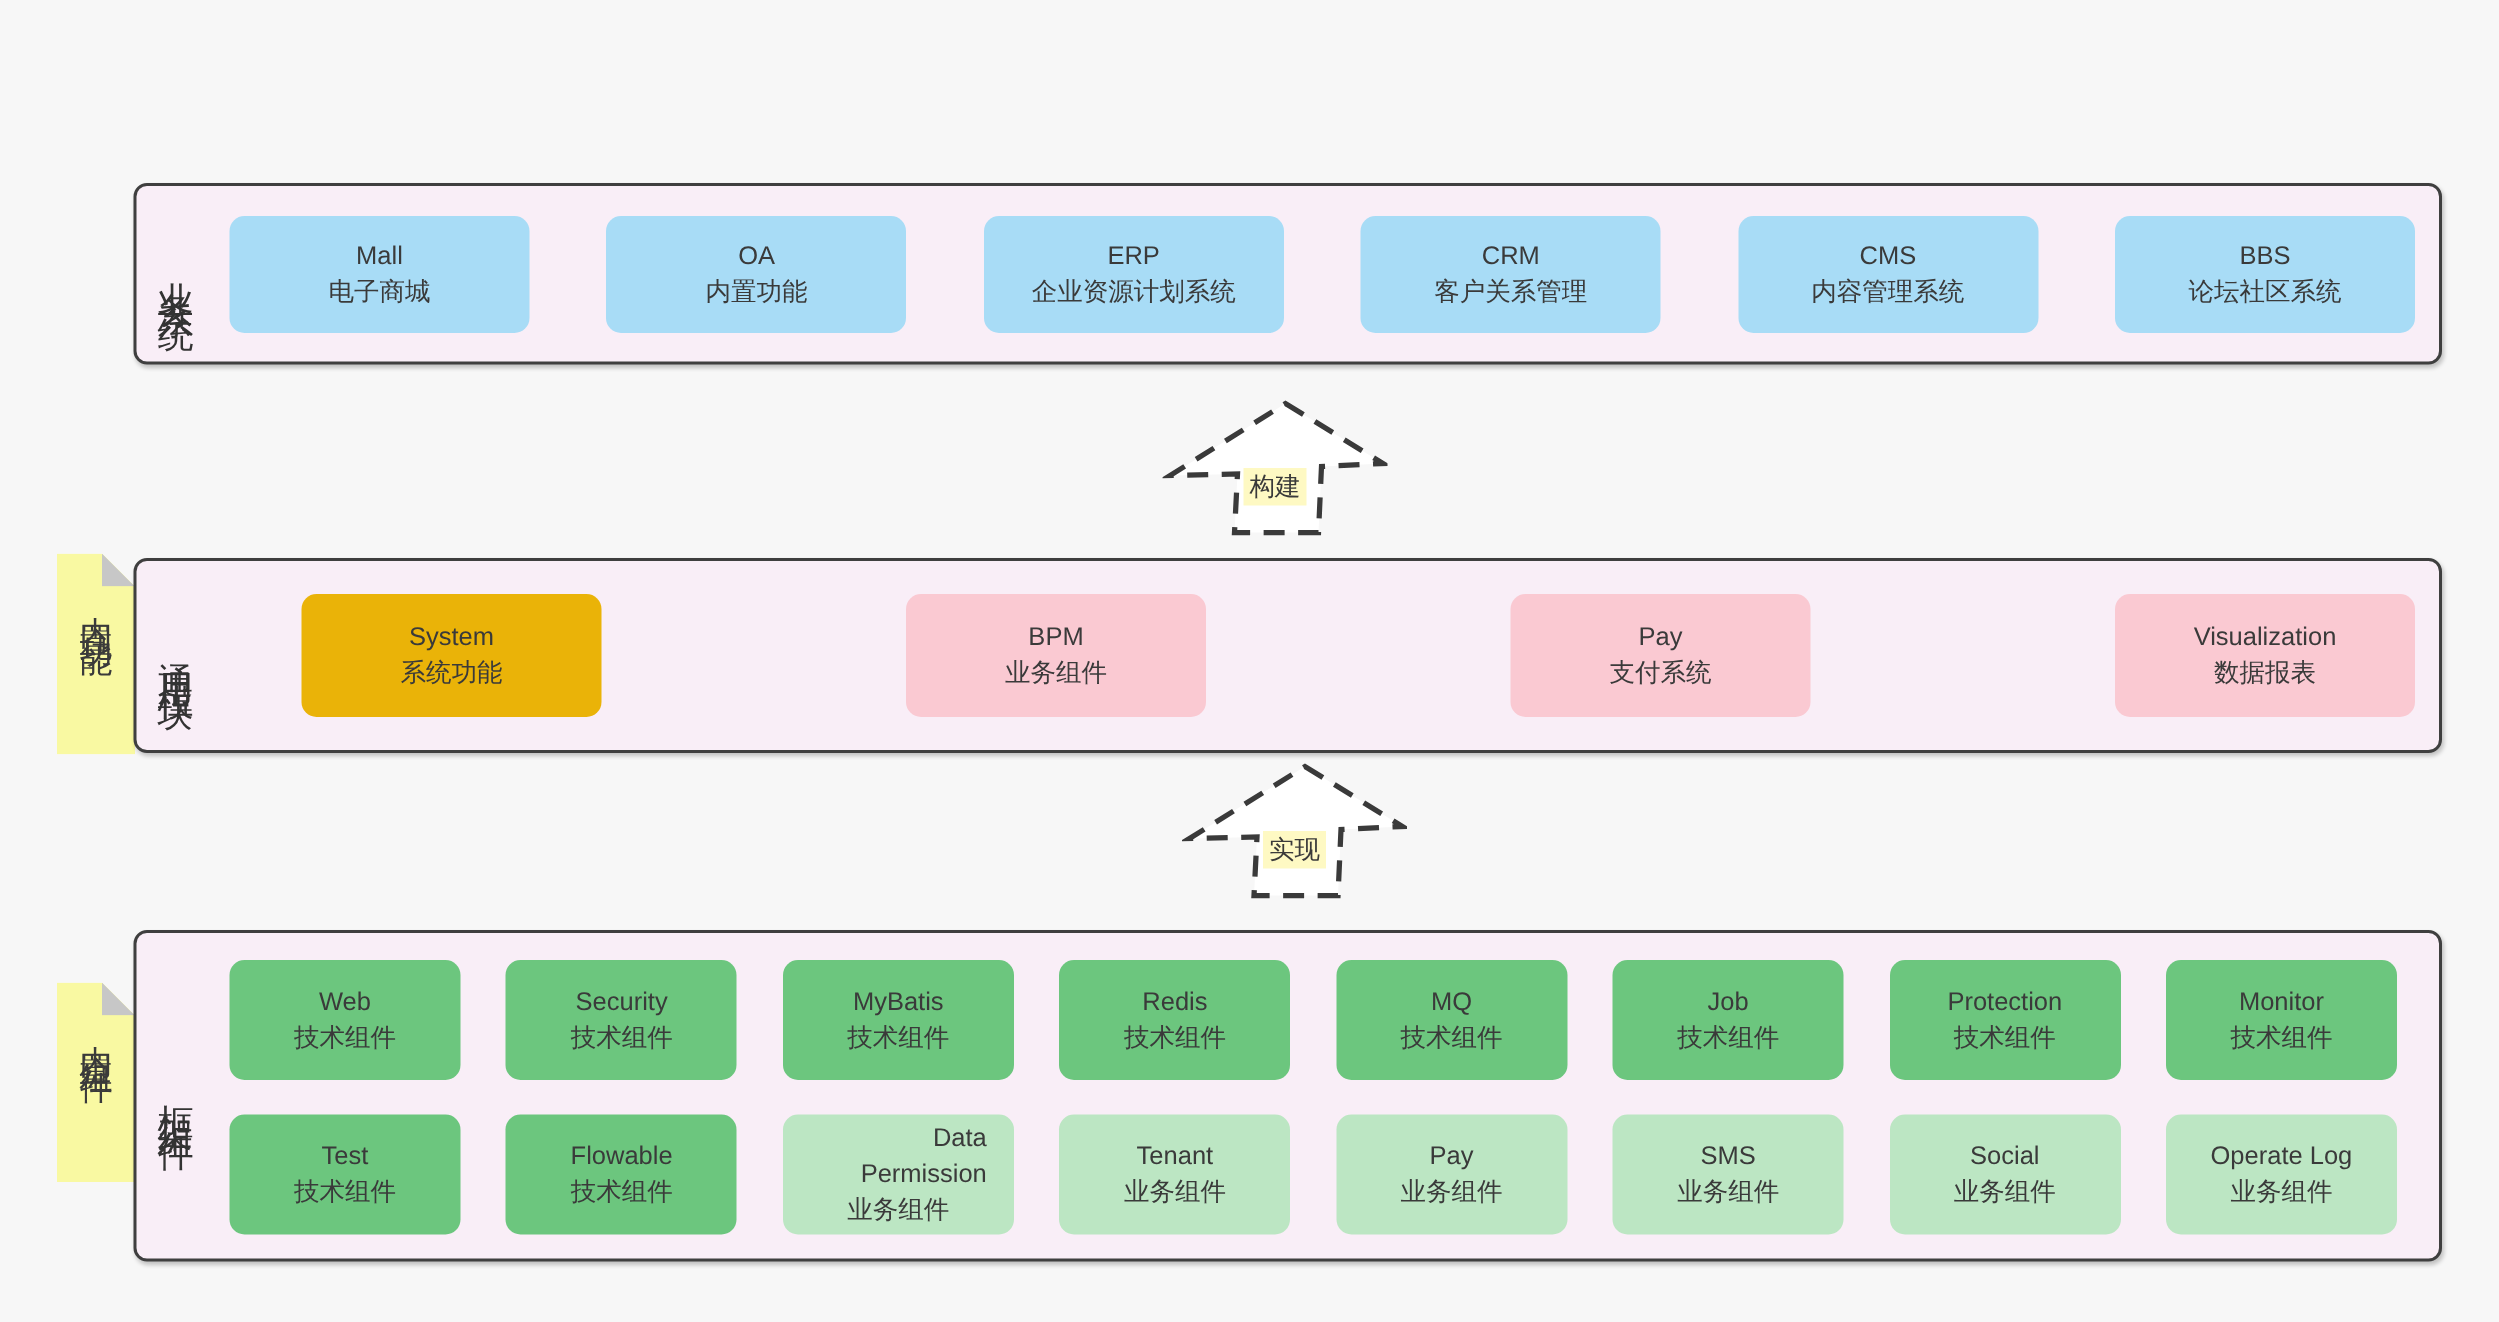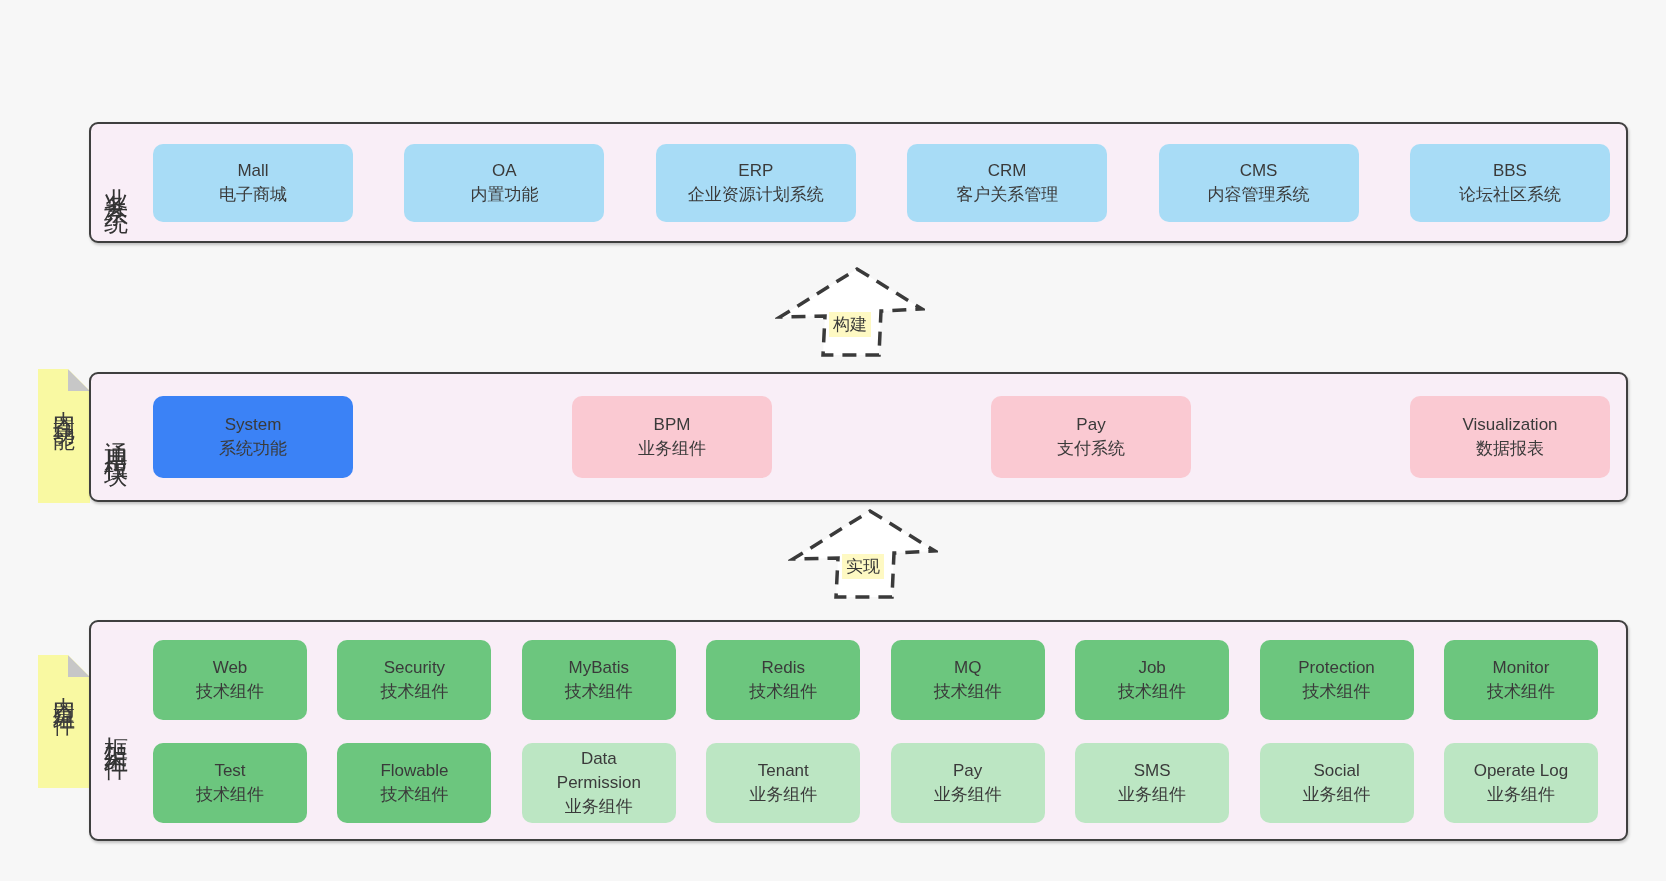--- a/index.html
+++ b/index.html
@@ -30,24 +30,24 @@
     display:flex;flex-direction:column;justify-content:space-between;
   }
   #panel-framework .frow{display:flex;justify-content:space-between;}
   
   .box{
     border-radius:10px;display:flex;flex-direction:column;align-items:center;justify-content:center;
     text-align:center;font-size:17px;line-height:24px;color:#3a3a3a;
   }
   .row .box{width:200px;height:78px;}
   #panel-modules .row .box{height:82px;}
-  .frow .box{width:154px;height:80px;padding:4px 10px;box-sizing:border-box;}
+  .frow .box{width:154px;height:80px;padding:4px 10px;box-sizing:border-box;text-align:right;}
   .frow .box .box-title{max-width:118px;}
   .c-blue{background:#a8dcf6;}
-  .c-red{background:#3b82f6;}
+  .c-red{background:#eab308;margin-left:48px;}
   .c-pink{background:#fac9d2;}
   .c-green{background:#6cc67e;}
   .c-lightgreen{background:#bce6c3;}
   
   .tag{
     position:absolute;left:38px;width:52px;background:#f9f9a2;
     clip-path:polygon(0 0,calc(100% - 22px) 0,100% 22px,100% 100%,0 100%);
     z-index:0;
   }
   .tag .fold{

